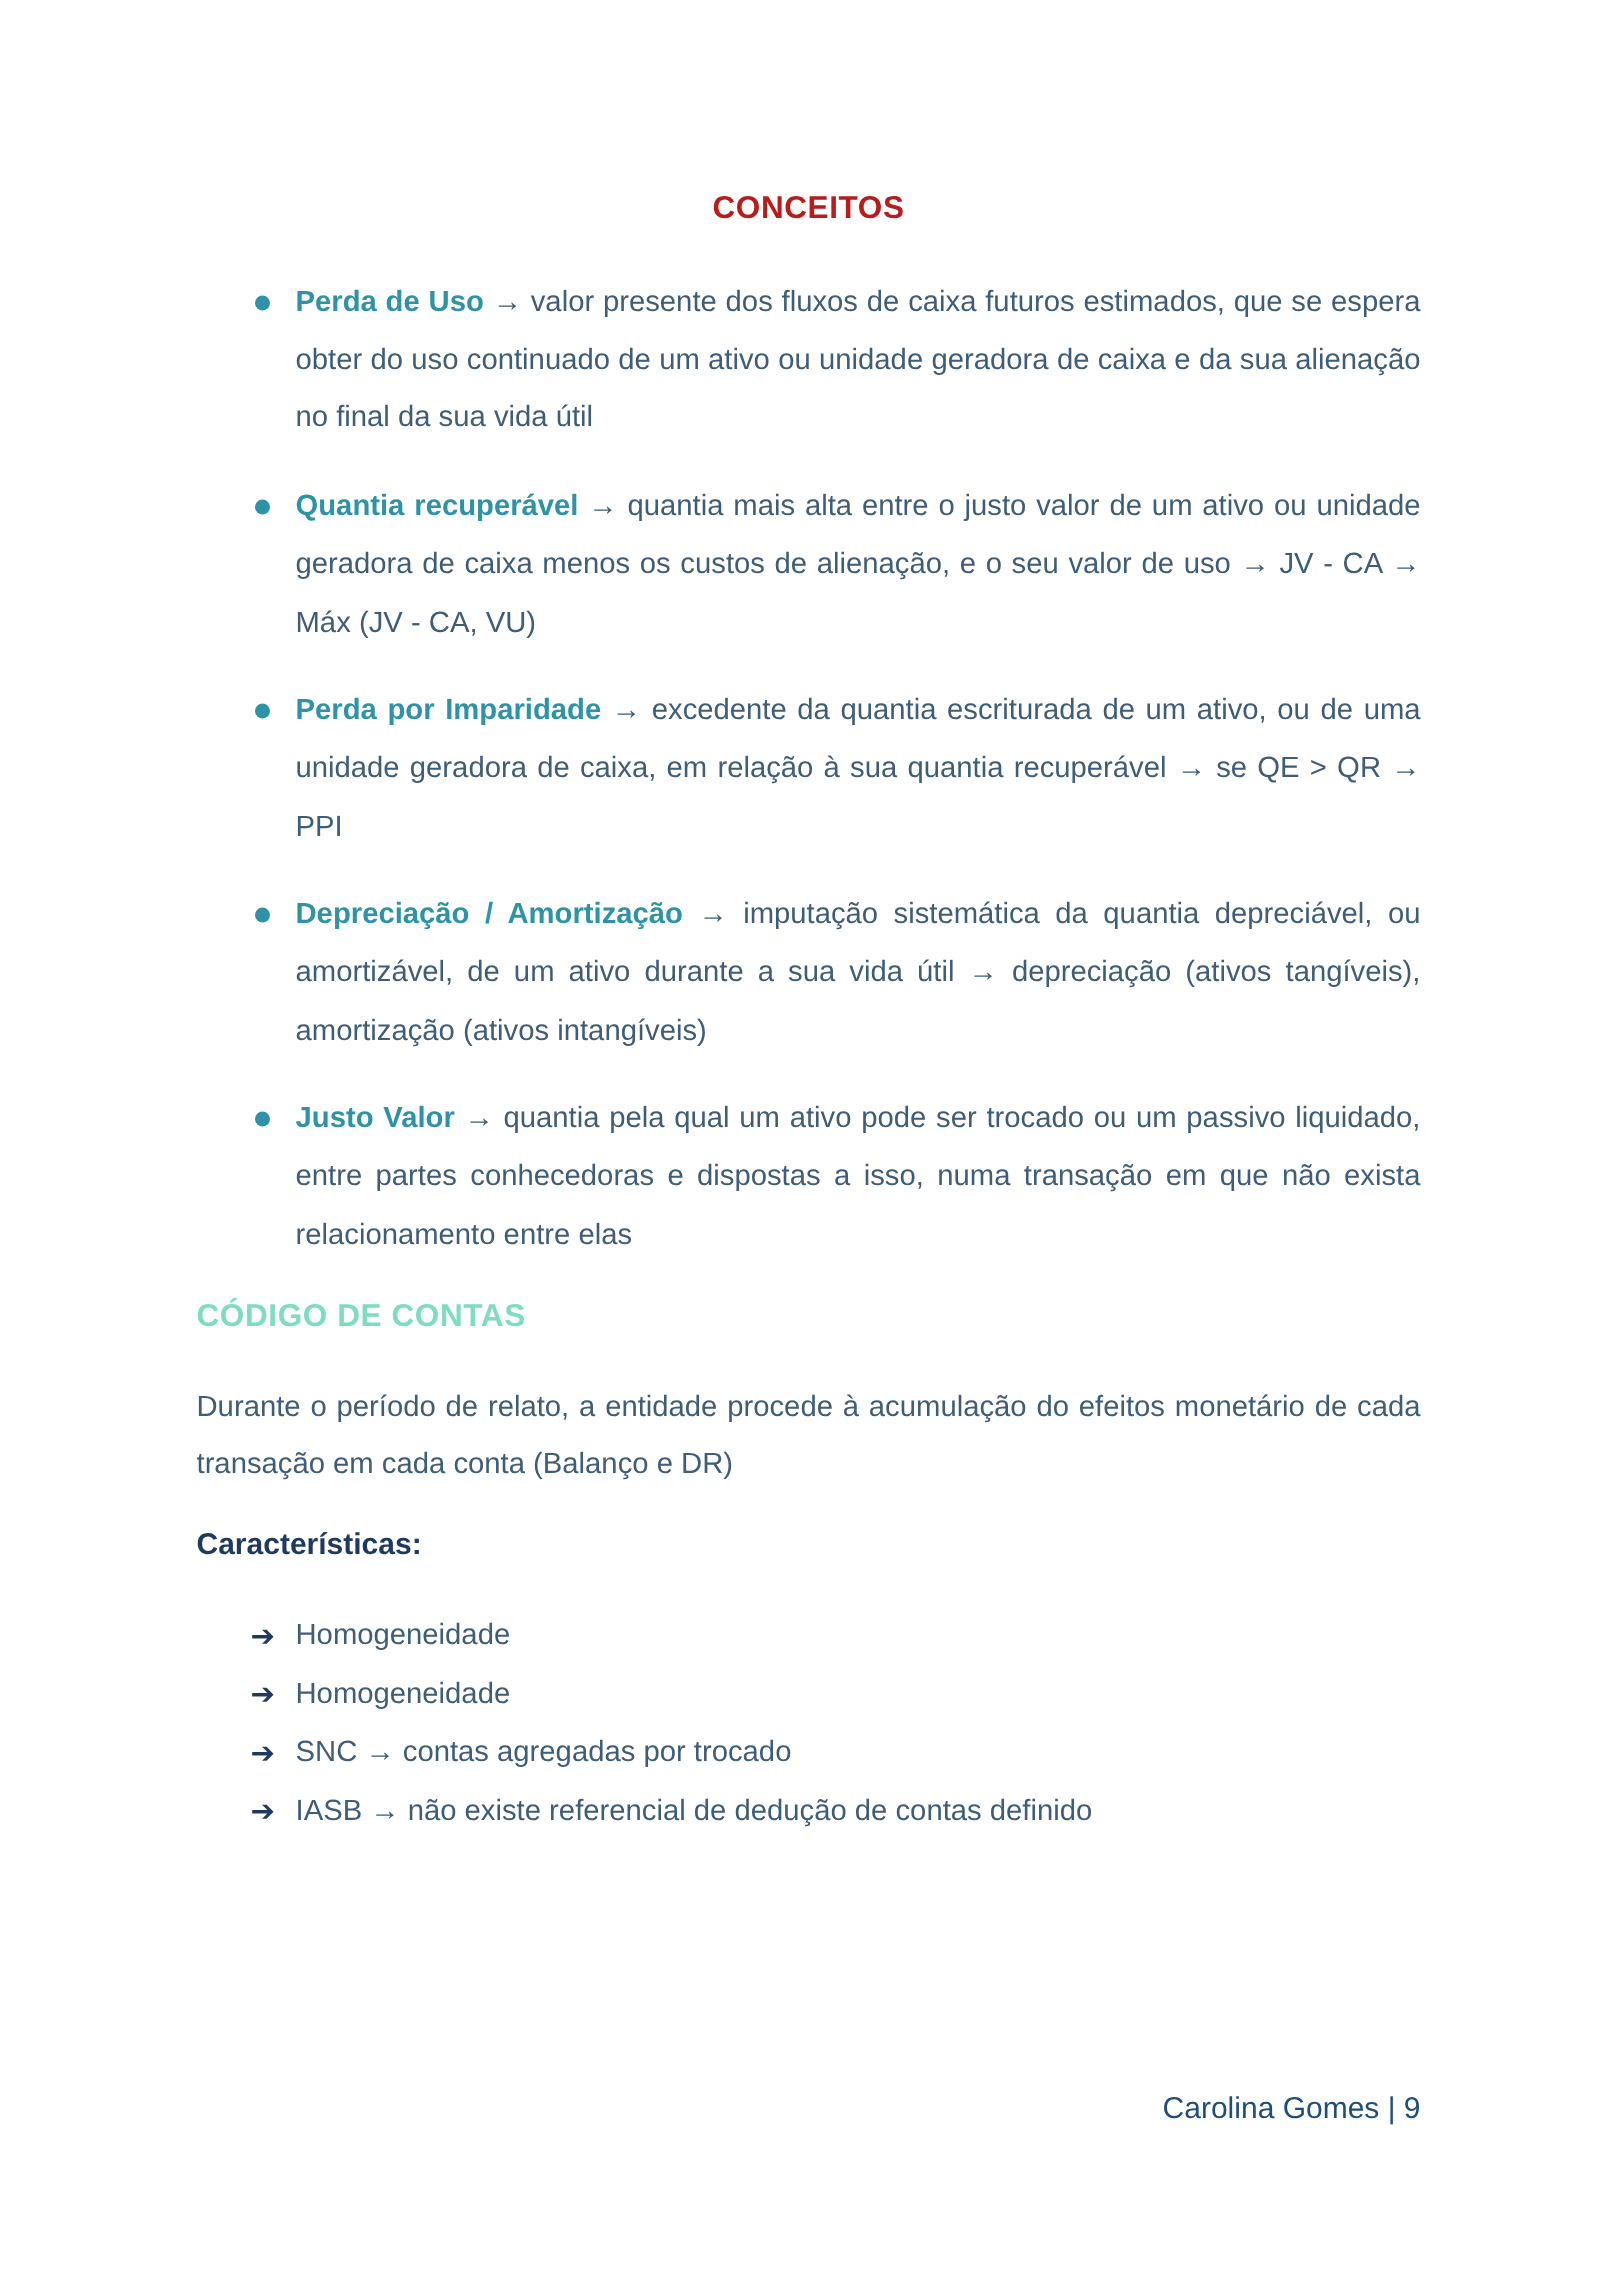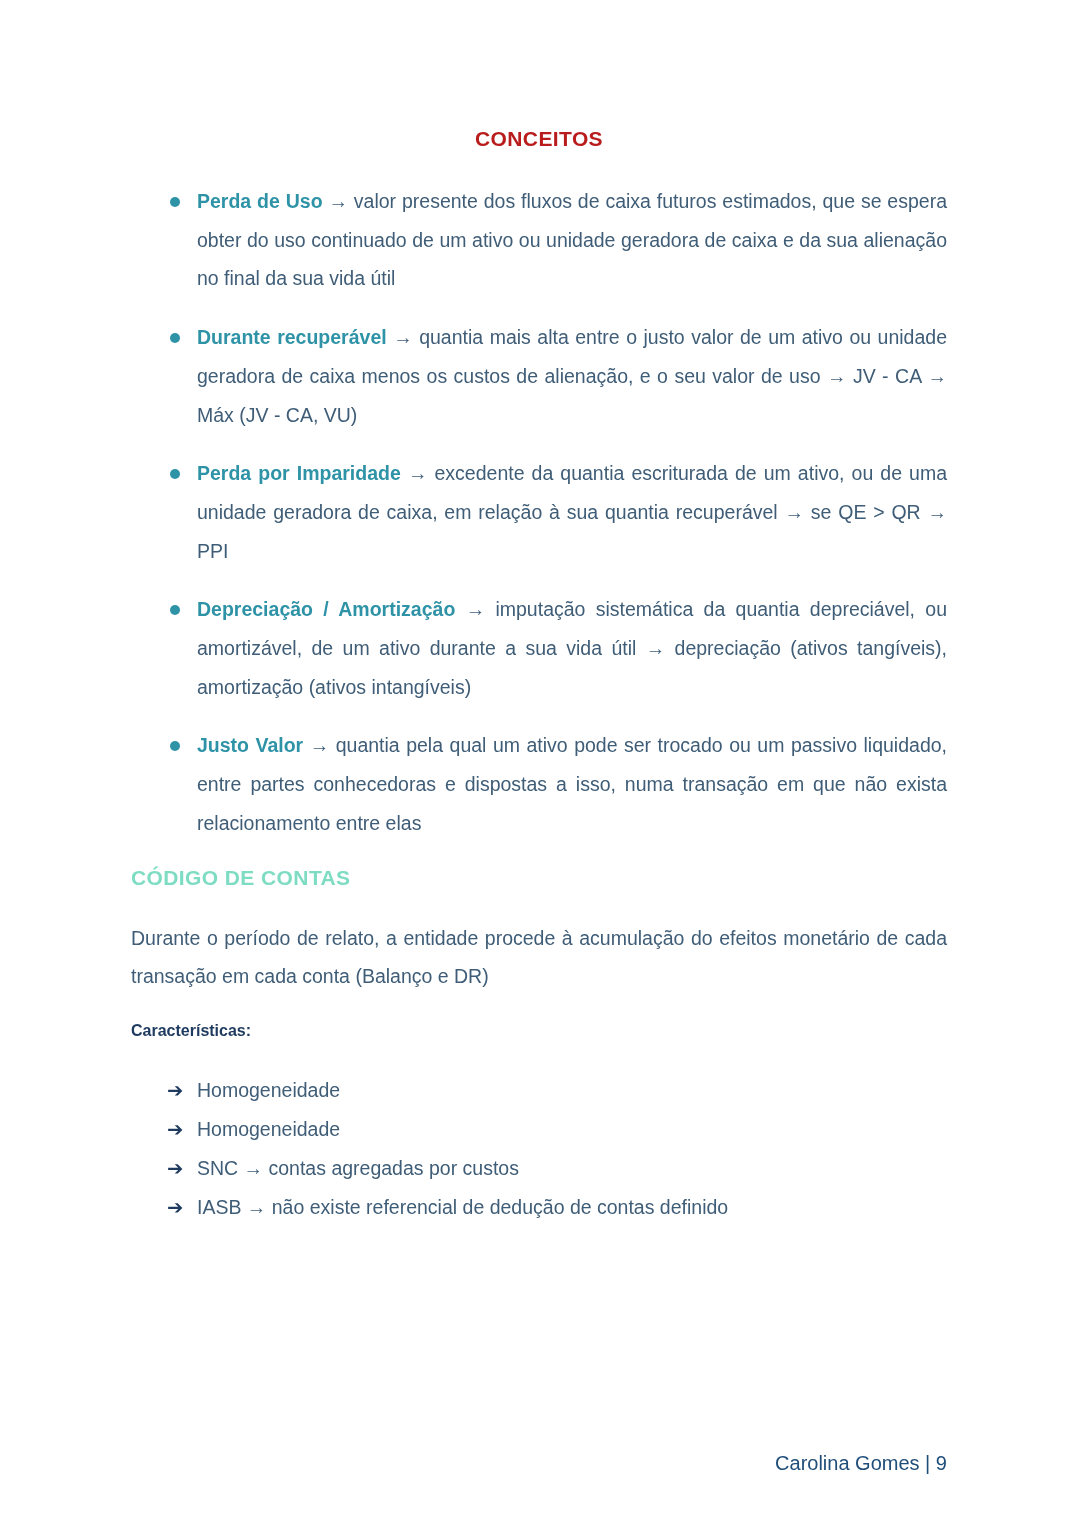--- a/index.html
+++ b/index.html
@@ -67,21 +67,21 @@
     color: #7EDCC3;
   }
   p.body-paragraph {
     margin: 0;
     font-size: 19.5px;
     line-height: 38.7px;
     text-align: justify;
   }
   h3.subheading {
     margin: 22px 0 28px 0;
-    font-size: 16px;
+    font-size: 20px;
     line-height: 25px;
     font-weight: 700;
     color: #1E3A5F;
   }
   ul.feature-list {
     list-style: none;
     margin: 0;
     padding: 0;
   }
   ul.feature-list > li {
@@ -96,21 +96,21 @@
     position: absolute;
     left: 36px;
     top: 0;
     color: #1E3A5F;
     font-weight: 700;
     font-family: "DejaVu Sans", sans-serif;
   }
   .page-footer {
     position: absolute;
     right: 133px;
-    top: 1451px;
+    top: 1394px;
     font-size: 20px;
     line-height: 25px;
     color: #1F4E79;
     font-family: "Liberation Sans", sans-serif;
   }
 </style>
 </head>
 <body>
 
 <div class="page">
@@ -119,21 +119,21 @@
 
   <ul class="concept-list">
     <li>
       <span class="bullet-dot"></span>
       <span class="concept-term">Perda de Uso</span>
       <span class="inline-arrow">→</span>
       <span>valor presente dos fluxos de caixa futuros estimados, que se espera obter do uso continuado de um ativo ou unidade geradora de caixa e da sua alienação no final da sua vida útil</span>
     </li>
     <li>
       <span class="bullet-dot"></span>
-      <span class="concept-term">Durante recuperável</span>
+      <span class="concept-term">Quantia recuperável</span>
       <span class="inline-arrow">→</span>
       <span>quantia mais alta entre o justo valor de um ativo ou unidade geradora de caixa menos os custos de alienação, e o seu valor de uso → JV - CA → Máx (JV - CA, VU)</span>
     </li>
     <li>
       <span class="bullet-dot"></span>
       <span class="concept-term">Perda por Imparidade</span>
       <span class="inline-arrow">→</span>
       <span>excedente da quantia escriturada de um ativo, ou de uma unidade geradora de caixa, em relação à sua quantia recuperável → se QE &gt; QR → PPI</span>
     </li>
     <li>
@@ -160,21 +160,21 @@
     <li>
       <span class="arrow-bullet">➔</span>
       <span>Homogeneidade</span>
     </li>
     <li>
       <span class="arrow-bullet">➔</span>
       <span>Homogeneidade</span>
     </li>
     <li>
       <span class="arrow-bullet">➔</span>
-      <span>SNC → contas agregadas por custos</span>
+      <span>SNC → contas agregadas por trocado</span>
     </li>
     <li>
       <span class="arrow-bullet">➔</span>
       <span>IASB → não existe referencial de dedução de contas definido</span>
     </li>
   </ul>
 
   <div class="page-footer">Carolina Gomes | 9</div>
 
 </div>

